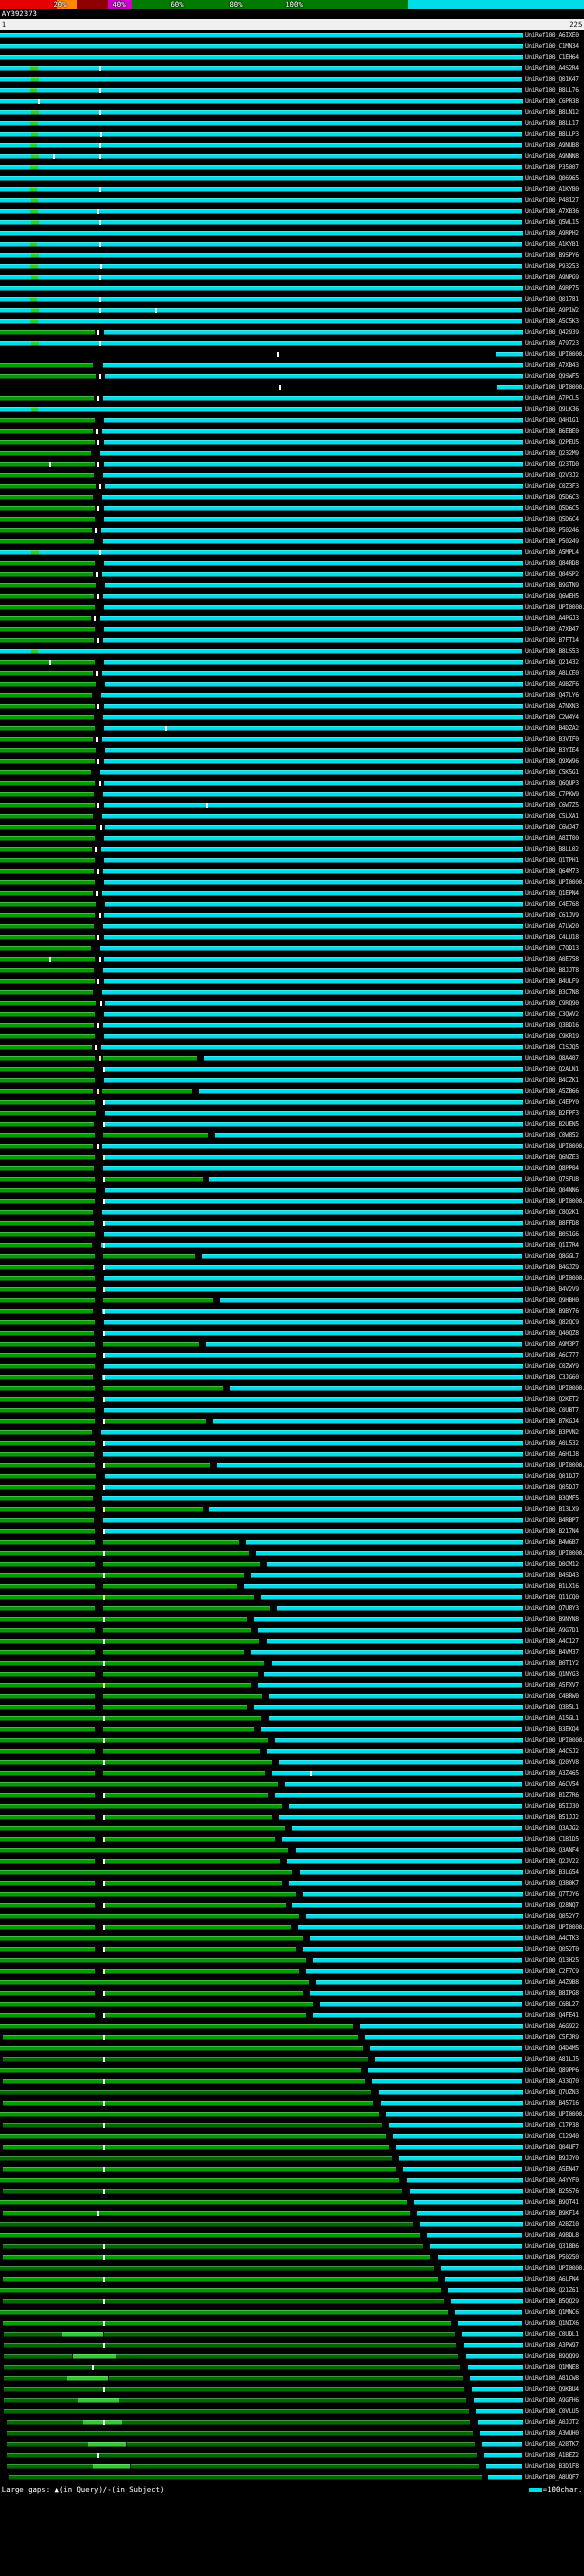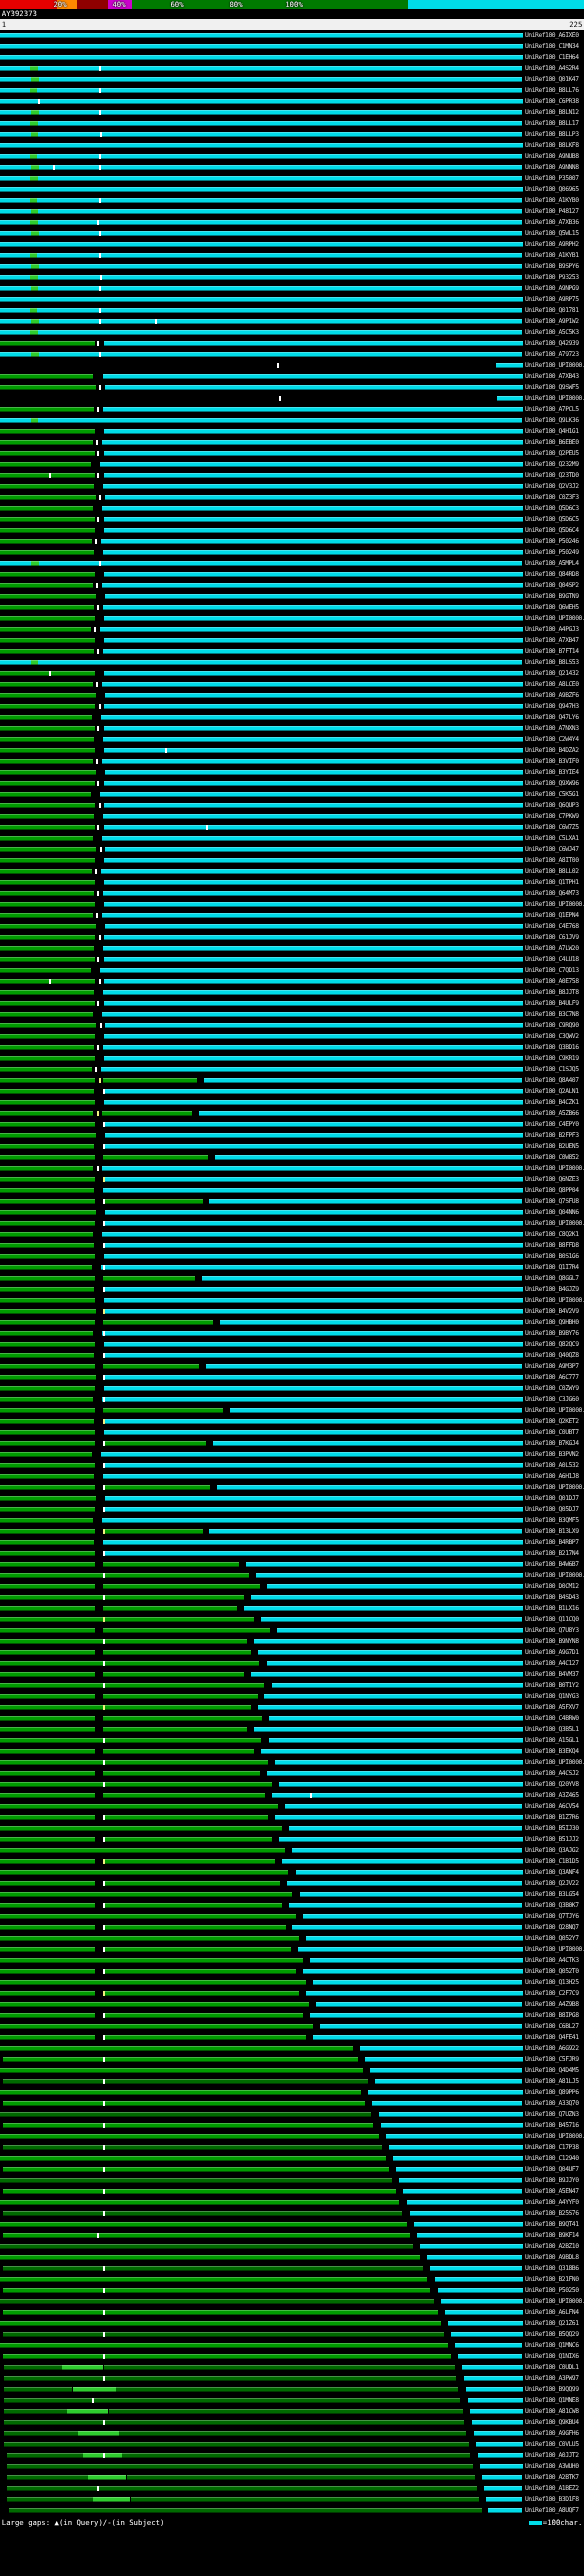--- a/index.html
+++ b/index.html
@@ -128,26 +128,20 @@
         <div class="bar">
           <div class="seg" style="left: 0px; width: 31px; background: rgb(0, 220, 232);"></div>
           <div class="seg" style="left: 31px; width: 7.3px; background: rgb(46, 204, 46);"></div>
           <div class="seg" style="left: 38px; width: 484px; background: rgb(0, 220, 232);"></div>
           <div class="mark" style="left: 100px; background: rgb(255, 255, 255);"></div>
         </div>
         <div class="label">UniRef100_B8LLP3</div>
       </div>
       <div class="row">
         <div class="bar">
-          <div class="seg" style="left: 0px; width: 523px; background: rgb(0, 220, 232);"></div>
-        </div>
-        <div class="label">UniRef100_B8LKF8</div>
-      </div>
-      <div class="row">
-        <div class="bar">
           <div class="seg" style="left: 0px; width: 30px; background: rgb(0, 220, 232);"></div>
           <div class="seg" style="left: 30px; width: 7.3px; background: rgb(46, 204, 46);"></div>
           <div class="seg" style="left: 37px; width: 485px; background: rgb(0, 220, 232);"></div>
           <div class="mark" style="left: 99px; background: rgb(255, 255, 255);"></div>
         </div>
         <div class="label">UniRef100_A9NUB8</div>
       </div>
       <div class="row">
         <div class="bar">
           <div class="seg" style="left: 0px; width: 31px; background: rgb(0, 220, 232);"></div>
@@ -529,28 +523,20 @@
       </div>
       <div class="row">
         <div class="bar">
           <div class="seg" style="left: 0px; width: 96px; background: rgb(0, 156, 0);"></div>
           <div class="seg" style="left: 105px; width: 418px; background: rgb(0, 220, 232);"></div>
         </div>
         <div class="label">UniRef100_A9BZF6</div>
       </div>
       <div class="row">
         <div class="bar">
-          <div class="seg" style="left: 0px; width: 95px; background: rgb(0, 156, 0);"></div>
-          <div class="seg" style="left: 104px; width: 419px; background: rgb(0, 220, 232);"></div>
-          <div class="mark" style="left: 99px; background: rgb(255, 255, 255);"></div>
-        </div>
-        <div class="label">UniRef100_Q947H3</div>
-      </div>
-      <div class="row">
-        <div class="bar">
           <div class="seg" style="left: 0px; width: 92px; background: rgb(0, 156, 0);"></div>
           <div class="seg" style="left: 101px; width: 422px; background: rgb(0, 220, 232);"></div>
         </div>
         <div class="label">UniRef100_Q47LY6</div>
       </div>
       <div class="row">
         <div class="bar">
           <div class="seg" style="left: 0px; width: 95px; background: rgb(0, 156, 0);"></div>
           <div class="seg" style="left: 104px; width: 419px; background: rgb(0, 220, 232);"></div>
           <div class="mark" style="left: 97px; background: rgb(255, 255, 255);"></div>
@@ -1637,27 +1623,20 @@
         </div>
         <div class="label">UniRef100_A9BDL8</div>
       </div>
       <div class="row">
         <div class="bar">
           <div class="seg" style="left: 3.1px; width: 420px; background: rgb(0, 106, 0);"></div>
           <div class="seg" style="left: 430px; width: 92px; background: rgb(0, 220, 232);"></div>
           <div class="mark" style="left: 103px; background: rgb(255, 255, 255);"></div>
         </div>
         <div class="label">UniRef100_Q318B6</div>
-      </div>
-      <div class="row">
-        <div class="bar">
-          <div class="seg" style="left: 0px; width: 427px; background: rgb(0, 156, 0);"></div>
-          <div class="seg" style="left: 435px; width: 88px; background: rgb(0, 220, 232);"></div>
-        </div>
-        <div class="label">UniRef100_B21FN0</div>
       </div>
       <div class="row">
         <div class="bar">
           <div class="seg" style="left: 3.1px; width: 427px; background: rgb(0, 156, 0);"></div>
           <div class="seg" style="left: 438px; width: 85px; background: rgb(0, 220, 232);"></div>
           <div class="mark" style="left: 103px; background: rgb(255, 255, 255);"></div>
         </div>
         <div class="label">UniRef100_P50250</div>
       </div>
       <div class="row">

